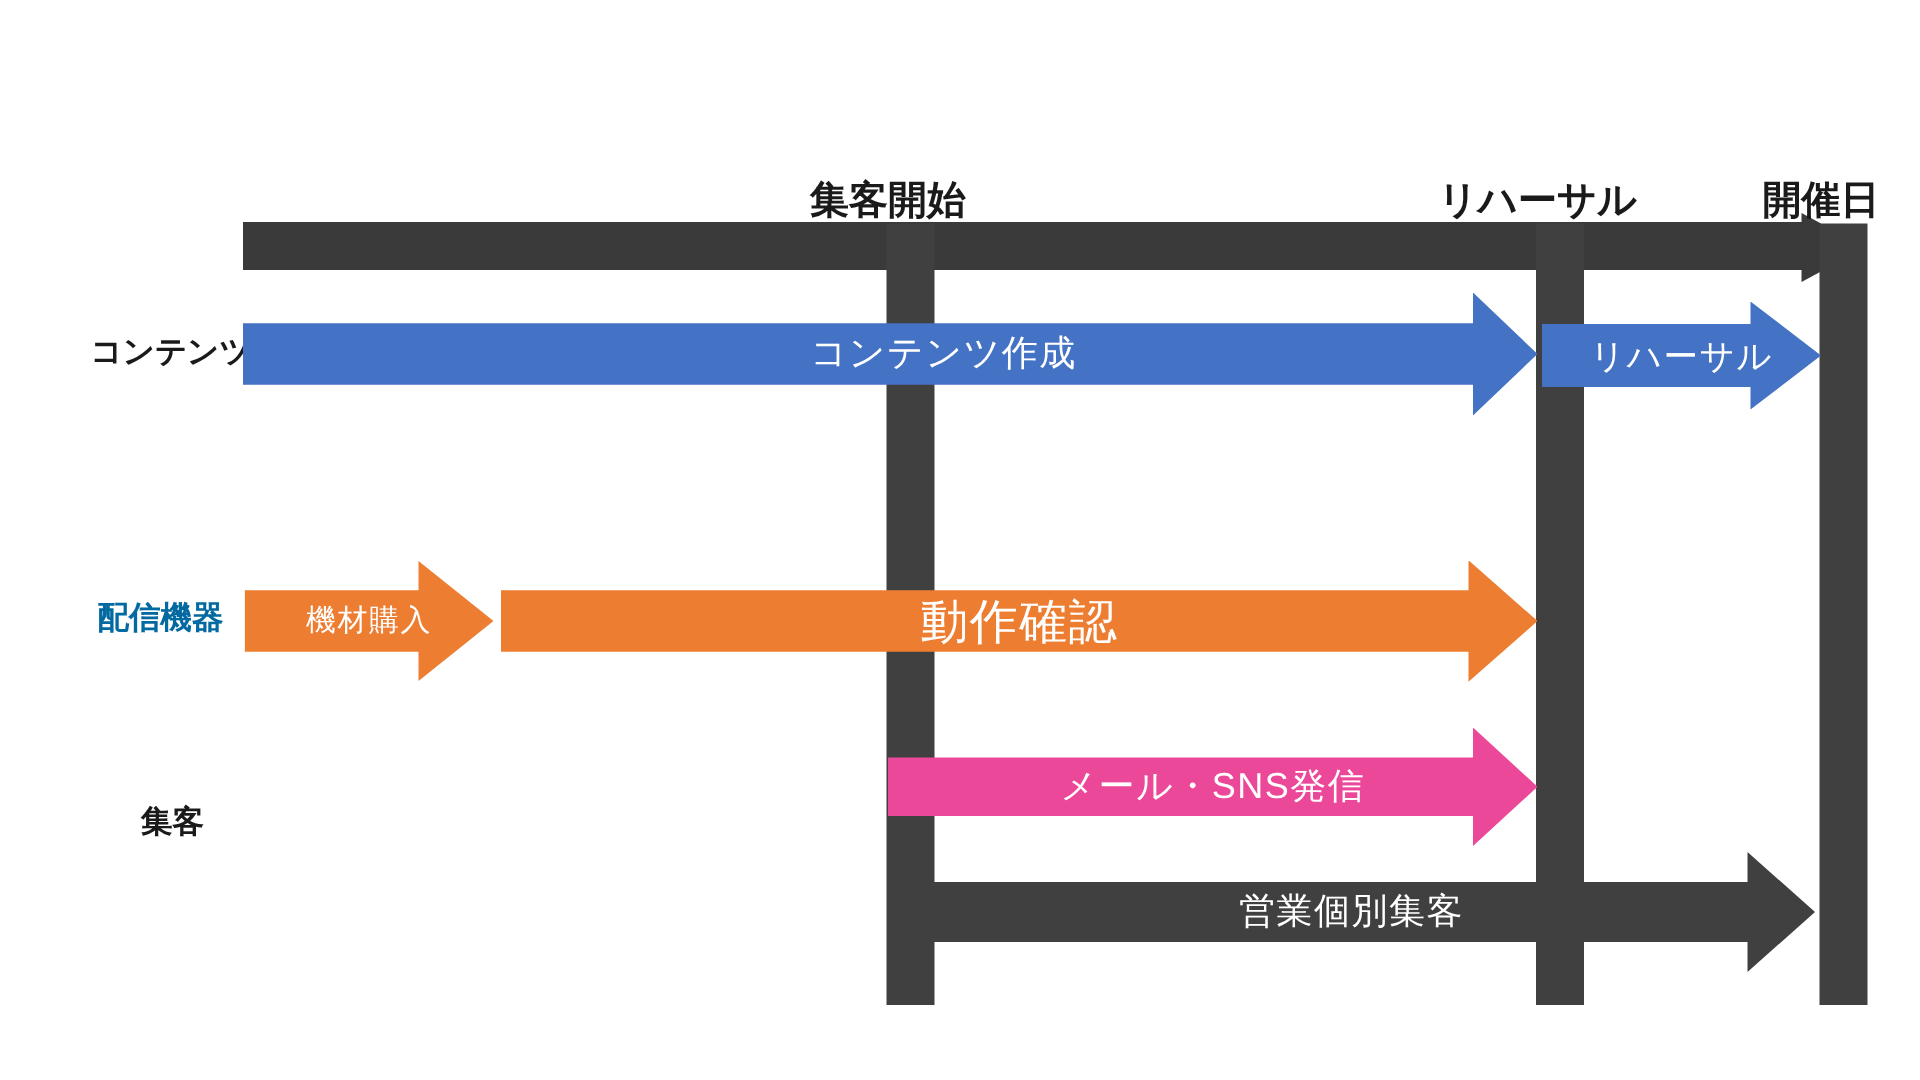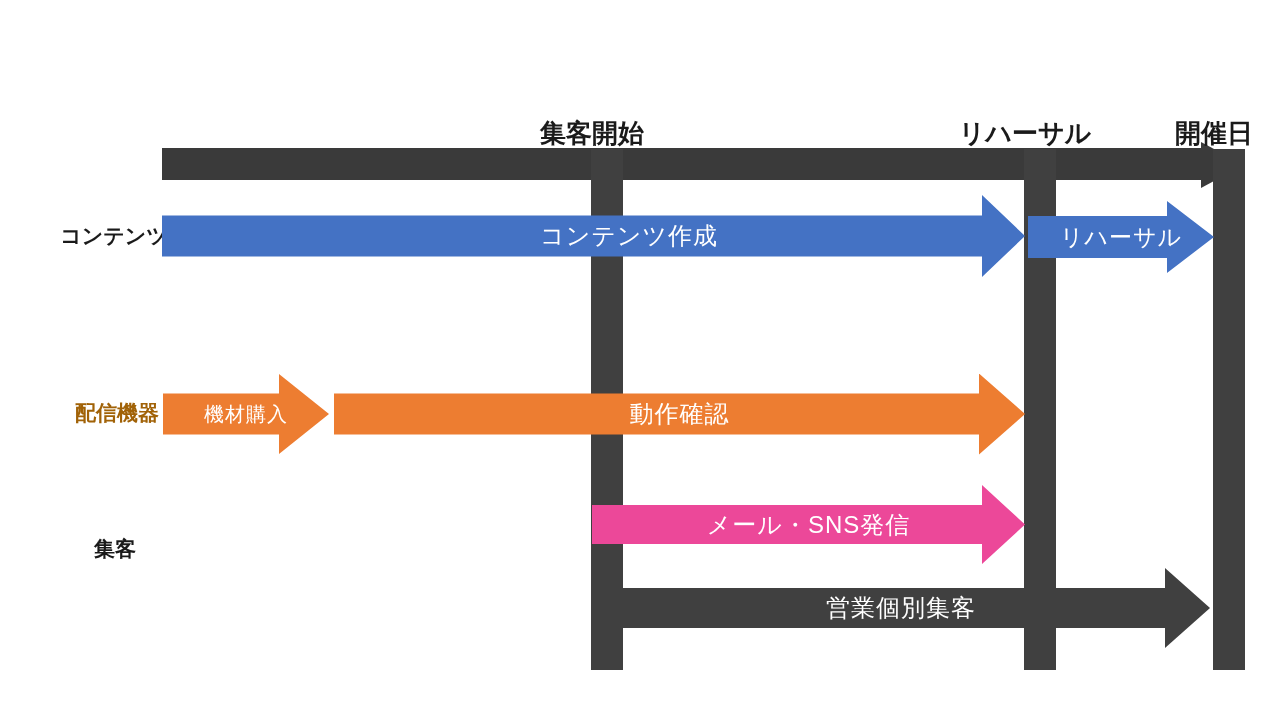--- a/index.html
+++ b/index.html
@@ -78,34 +78,34 @@
 
   <div class="milestone-line" style="left: 559.25px; top: 117px; height: 521px; background: rgb(64, 64, 64);"></div>
   <div class="milestone-line" style="left: 992.25px; top: 117px; height: 521px; background: rgb(64, 64, 64);"></div>
   <div class="milestone-line" style="left: 1181.25px; top: 117px; height: 521px; background: rgb(64, 64, 64);"></div>
 
   <div class="milestone-label" style="left: 560px; top: 72px; color: rgb(26, 26, 26);">集客開始</div>
   <div class="milestone-label" style="left: 993px; top: 72px; color: rgb(26, 26, 26);">リハーサル</div>
   <div class="milestone-label" style="left: 1182px; top: 72px; color: rgb(26, 26, 26);">開催日</div>
 
   <div class="row-label" style="left: 66px; top: 203px; color: rgb(26, 26, 26); margin-left: 16px;">コンテンツ</div>
-  <div class="row-label" style="left: 85px; top: 380px; color: #a16207;">配信機器</div>
+  <div class="row-label" style="left: 75px; top: 380px; color: #0369a1;">配信機器</div>
   <div class="row-label" style="left: 83px; top: 516px; color: rgb(26, 26, 26);">集客</div>
 
   <div class="task-arrow" style="left: 130px; top: 163px; width: 934px; height: 82px; background: rgb(68, 114, 196); clip-path: polygon(0px 20.5px, 820px 20.5px, 820px 0px, 863px 41px, 820px 82px, 820px 61.5px, 0px 61.5px);">
     <span class="task-label" style="font-size: 24px; color: rgb(255, 255, 255);">コンテンツ作成</span>
   </div>
   <div class="task-arrow" style="left: 996px; top: 169px; width: 186px; height: 72px; background: rgb(68, 114, 196); clip-path: polygon(0px 15px, 139px 15px, 139px 0px, 186px 36px, 139px 72px, 139px 57px, 0px 57px);">
     <span class="task-label" style="font-size: 23px; color: rgb(255, 255, 255);">リハーサル</span>
   </div>
   <div class="task-arrow" style="left: 131px; top: 342px; width: 166px; height: 80px; background: rgb(237, 125, 49); clip-path: polygon(0px 19.5px, 116px 19.5px, 116px 0px, 166px 40px, 116px 80px, 116px 60.5px, 0px 60.5px);">
     <span class="task-label" style="font-size: 20px; color: rgb(255, 255, 255);">機材購入</span>
   </div>
   <div class="task-arrow" style="left: 302px; top: 341.5px; width: 691px; height: 81px; background: rgb(237, 125, 49); clip-path: polygon(0px 20px, 645px 20px, 645px 0px, 691px 40.5px, 645px 81px, 645px 61px, 0px 61px);">
-    <span class="task-label" style="font-size: 24px; color: rgb(255, 255, 255);">動作確認</span>
+    <span class="task-label" style="font-size: 32px; color: rgb(255, 255, 255);">動作確認</span>
   </div>
   <div class="task-arrow" style="left: 560px; top: 453px; width: 433px; height: 79px; background: #ec4899; clip-path: polygon(0px 20px, 390px 20px, 390px 0px, 433px 39.5px, 390px 79px, 390px 59px, 0px 59px);">
     <span class="task-label" style="font-size: 24px; color: rgb(255, 255, 255);">メール・SNS発信</span>
   </div>
   <div class="task-arrow" style="left: 560px; top: 536px; width: 618px; height: 80px; background: #404040; clip-path: polygon(0px 20px, 573px 20px, 573px 0px, 618px 40px, 573px 80px, 573px 60px, 0px 60px);">
     <span class="task-label" style="font-size: 24px; color: rgb(255, 255, 255);">営業個別集客</span>
   </div>
 
 </div>
 

